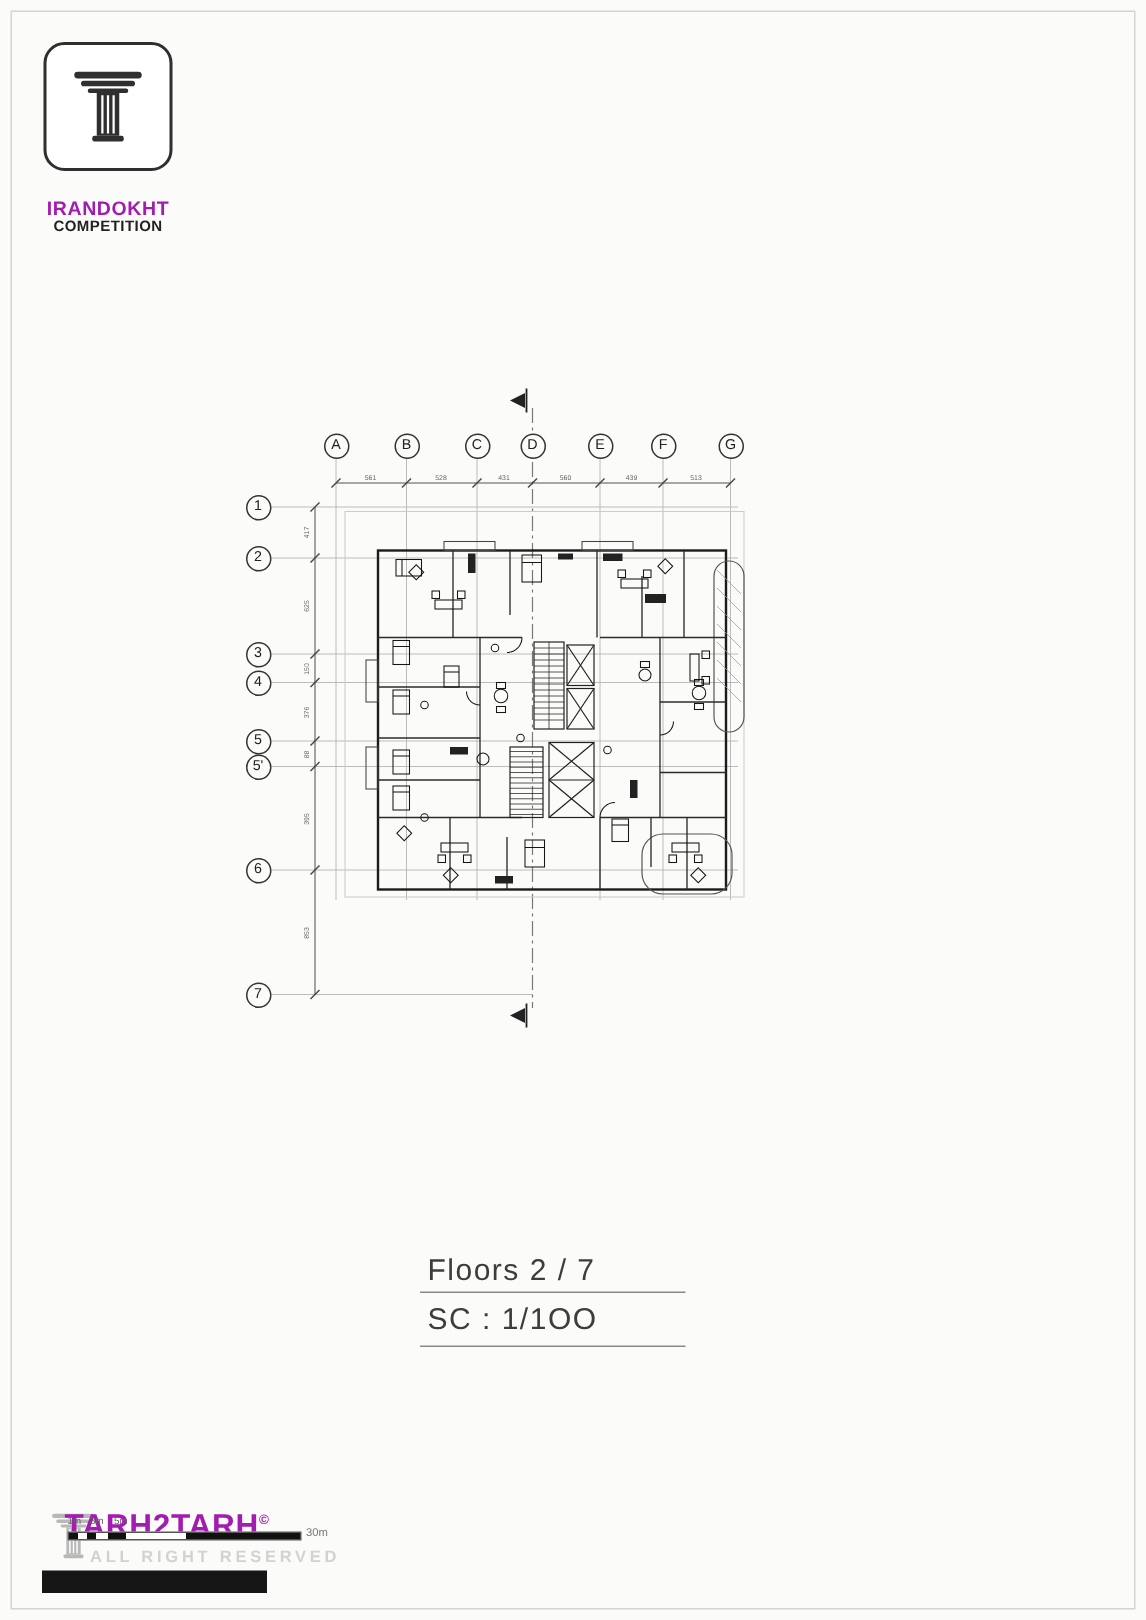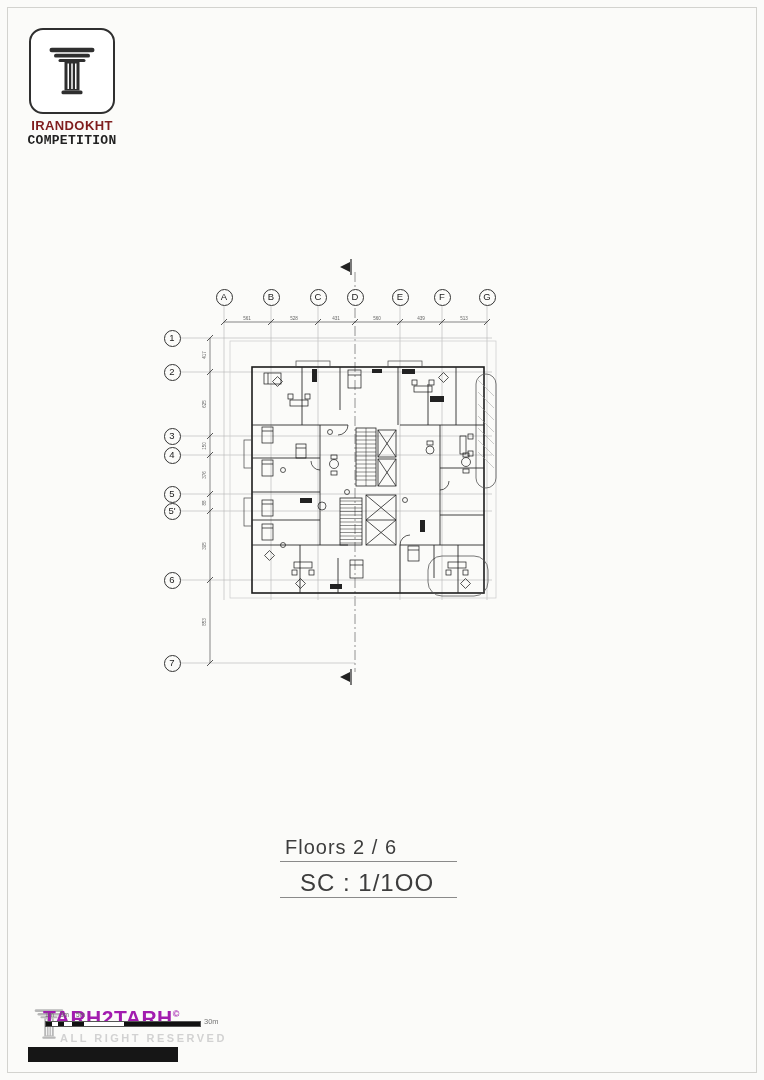--- a/index.html
+++ b/index.html
@@ -16,36 +16,36 @@
   .frame{
     position:absolute;inset:7px;border:1px solid #d3d3cf;pointer-events:none;
   }
   
   .logo{position:absolute;left:26px;top:28px;width:92px;text-align:center;}
   .logo-box{
     width:86px;height:86px;border:2.5px solid #2f2f2f;border-radius:14px;
     display:flex;align-items:center;justify-content:center;background:#fff;
     box-sizing:border-box;margin:0 auto;
   }
-  .logo-title{margin-top:4px;font-size:13px;font-weight:700;color:#7f1d1d;letter-spacing:.4px;}
-  .logo-subtitle{font-size:13px;font-weight:600;color:#222;letter-spacing:.3px;font-family:Liberation Mono, monospace;}
+  .logo-title{margin-top:17px;font-size:13px;font-weight:700;color:#a21caf;letter-spacing:.4px;}
+  .logo-subtitle{font-size:10px;font-weight:600;color:#222;letter-spacing:.3px;}
   
   .plan-svg{position:absolute;left:0;top:0;}
   
   .bubble{
     position:absolute;width:17px;height:17px;border:1px solid #333;border-radius:50%;
     background:#fbfbf9;font-size:9.5px;color:#222;display:flex;align-items:center;
     justify-content:center;box-sizing:border-box;line-height:1;
   }
   
   .floors-title{
     position:absolute;left:285px;top:836px;font-size:20px;color:#3d3d3d;letter-spacing:1px;
   }
   .scale-title{
-    position:absolute;left:300px;top:869px;font-size:24px;color:#3d3d3d;letter-spacing:1px;
+    position:absolute;left:285px;top:869px;font-size:20px;color:#3d3d3d;letter-spacing:1px;
   }
   .rule{position:absolute;left:280px;width:177px;border-top:1.5px solid #8a8a8a;height:0;}
   .rule-1{top:861px;}
   .rule-2{top:897px;}
   
   .wm-icon{position:absolute;left:28px;top:1000px;}
   .wm-brand{
     position:absolute;left:43px;top:1006px;font-size:21px;font-weight:700;color:#a21caf;
     letter-spacing:.5px;white-space:nowrap;
   }
@@ -307,21 +307,21 @@
 
   <div class="bubble" style="left:163.5px;top:329.5px">1</div>
   <div class="bubble" style="left:163.5px;top:363.5px">2</div>
   <div class="bubble" style="left:163.5px;top:427.5px">3</div>
   <div class="bubble" style="left:163.5px;top:446.5px">4</div>
   <div class="bubble" style="left:163.5px;top:485.5px">5</div>
   <div class="bubble" style="left:163.5px;top:502.5px">5'</div>
   <div class="bubble" style="left:163.5px;top:571.5px">6</div>
   <div class="bubble" style="left:163.5px;top:654.5px">7</div>
 
-  <div class="floors-title">Floors  2 / 6</div>
+  <div class="floors-title">Floors  2 / 7</div>
   <div class="rule rule-1"></div>
   <div class="scale-title">SC : 1/1OO</div>
   <div class="rule rule-2"></div>
 
   <svg class="wm-icon" width="42" height="48" viewBox="0 0 88 66">
     <g fill="#b8b8b8">
       <rect x="14" y="2" width="60" height="6" rx="3"></rect>
       <rect x="20" y="10" width="48" height="5" rx="2.5"></rect>
       <rect x="26" y="17" width="36" height="4" rx="2"></rect>
       <rect x="34" y="21" width="20" height="38"></rect>

